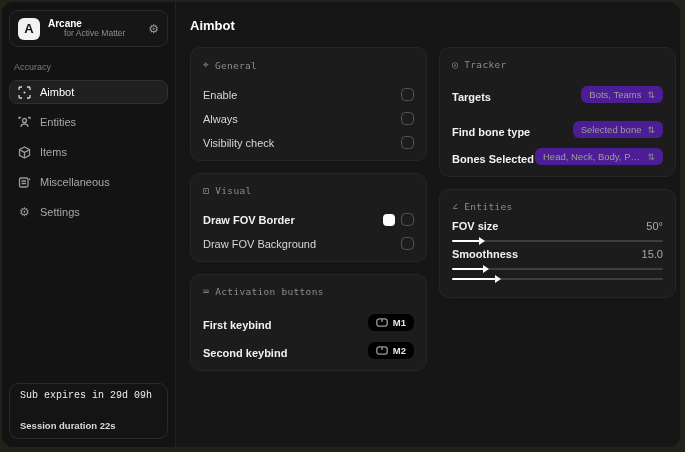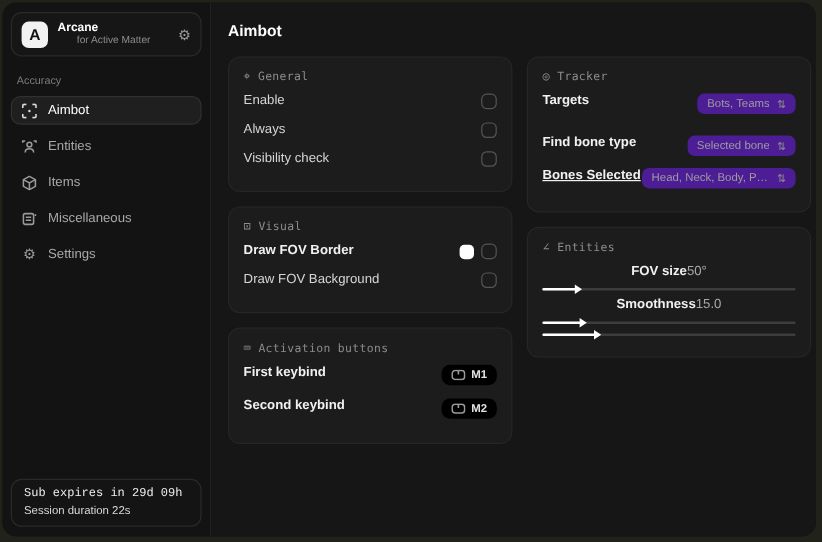--- a/index.html
+++ b/index.html
@@ -40,37 +40,37 @@
     cursor:pointer;
   }
   .nav-item.active { background:#1f1f1f; border-color:#303030; color:#fff; }
   .nav-item svg { flex:0 0 13px; }
   .nav-item .uicon { font-size:12px; width:13px; text-align:center; color:#9a9a9a; }
   .sidebar-footer {
     position:absolute; left:7px; right:7px; bottom:8px;
     border:1px solid #2a2a2a; border-radius:9px; padding:6px 10px 7px; background:#141414;
   }
   .sub-expiry { font-family:Liberation Mono, monospace; color:#ededed; font-size:10px; }
-  .session    { color:#d9d9d9; font-size:9.5px; font-weight:normal; margin-top:3px; }
+  .session    { color:#d9d9d9; font-size:9.5px; font-weight:bold; margin-top:19px; }
   
   .main { flex:1; background:#161616; padding:12px 14px; }
   .page-title { color:#fff; font-size:13px; font-weight:bold; margin:4px 0 14px 0; }
   .columns { display:grid; grid-template-columns:237px 237px; gap:12px; align-items:start; }
   .col { display:flex; flex-direction:column; gap:12px; }
   .card {
     background:#1c1c1c; border:1px solid #262626; border-radius:10px;
     padding:9px 12px 11px;
   }
   .card-header {
     font-family:"DejaVu Sans Mono", monospace; color:#8c8c8c; font-size:9.5px;
     display:flex; align-items:center; gap:6px; margin:2px 0 8px 0; letter-spacing:.3px;
   }
   .card-header .hicon { font-size:10px; color:#8c8c8c; }
   .row {
-    display:flex; align-items:flex-start; justify-content:space-between;
+    display:flex; align-items:flex-end; justify-content:space-between;
     min-height:22px; margin-top:2px;
   }
   .row-label { color:#d6d6d6; font-size:11px; }
   .row-label.bright { color:#f1f1f1; font-weight:bold; }
   .checkbox {
     width:13px; height:13px; border:1.5px solid #555; border-radius:4.5px;
     background:transparent; cursor:pointer; flex:0 0 13px;
   }
   .right-controls { display:flex; align-items:center; gap:6px; }
   .swatch { width:12px; height:12px; border-radius:4px; cursor:pointer; }
@@ -81,21 +81,21 @@
   }
   .dropdown {
     display:flex; align-items:center; gap:6px; background:#4c1d95;
     border-radius:6px; padding:3px 8px; color:#9e9e9e; font-size:9.5px; cursor:pointer;
     max-width:160px;
   }
   .dropdown .dd-value { white-space:nowrap; overflow:hidden; text-overflow:ellipsis; }
   .dropdown .dd-icon { color:#8e8e8e; font-size:9px; flex:0 0 auto; }
   
   .slider-row { margin-top:6px; }
-  .slider-head { display:flex; justify-content:center; align-items:center; }
+  .slider-head { display:flex; justify-content:space-between; align-items:center; }
   .slider-label { color:#f1f1f1; font-size:11px; font-weight:bold; }
   .slider-value { color:#a9a9a9; font-size:11px; }
   .slider-track {
     position:relative; height:2px; background:#3d3d3d; border-radius:2px;
     margin:8px 0 6px 0; cursor:pointer;
   }
   .slider-fill { position:absolute; left:0; top:0; height:2px; background:#fff; border-radius:2px; }
   .slider-thumb {
     position:absolute; top:-3.5px; width:0; height:0; margin-left:-3px;
     border-top:4.5px solid transparent; border-bottom:4.5px solid transparent;
@@ -255,21 +255,21 @@
             </span>
           </div>
           <div class="row" style="min-height:25px;margin-top:10px;">
             <span class="row-label bright">Find bone type</span>
             <span class="dropdown">
               <span class="dd-value">Selected bone</span>
               <span class="dd-icon">⇅</span>
             </span>
           </div>
           <div class="row" style="min-height:25px;">
-            <span class="row-label bright" style="white-space:nowrap;text-decoration:underline;">Bones Selected</span>
+            <span class="row-label bright" style="white-space:nowrap;">Bones Selected</span>
             <span class="dropdown" style="max-width:128px;">
               <span class="dd-value">Head, Neck, Body, Pe...</span>
               <span class="dd-icon">⇅</span>
             </span>
           </div>
         </div>
 
         <div class="card">
           <div class="card-header">
             <span class="hicon">∠</span>

